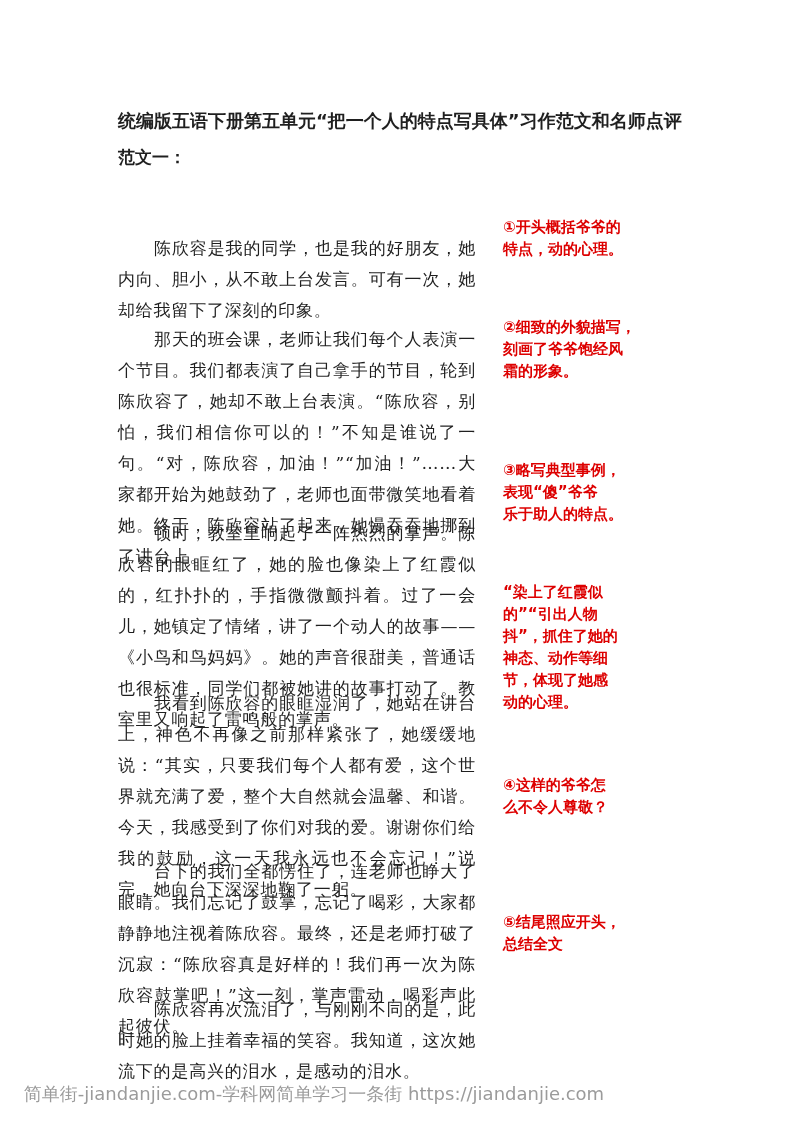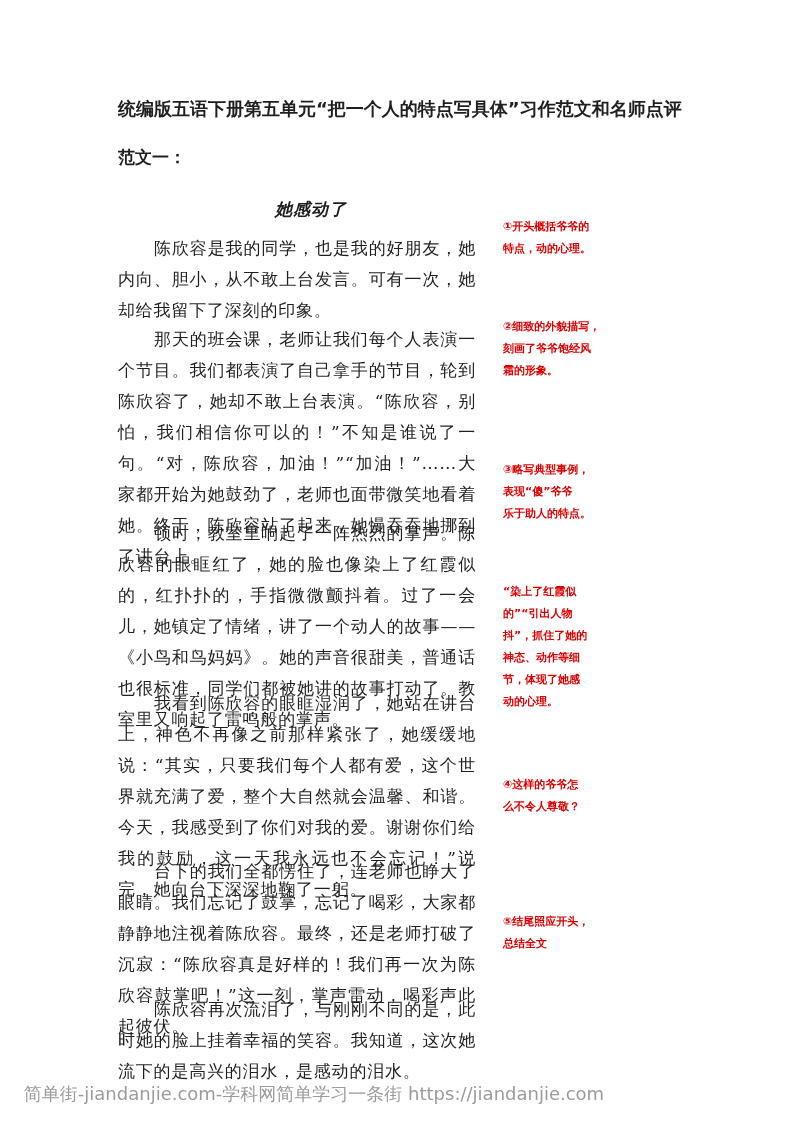--- a/index.html
+++ b/index.html
@@ -11,21 +11,21 @@
   .page{
     position:relative;
     width:793px;
     height:1122px;
     background:#ffffff;
     overflow:hidden;
     font-family:"DejaVu Serif", serif;
   }
   .doc-title{
     position:absolute;
-    left:118px; top:96px;
+    left:118px; top:108px;
     font-family:"DejaVu Sans", sans-serif;
     font-weight:bold;
     font-size:18px;
     line-height:25px;
     color:var(--body-text);
     white-space:nowrap;
     letter-spacing:0px;
   }
   .section-label{
     position:absolute;
@@ -61,21 +61,21 @@
     text-indent:36px;
     color:var(--body-text);
     font-family:"DejaVu Serif", serif;
   }
   .note{
     position:absolute;
     left:503px;
     width:132px;
     font-family:"DejaVu Sans", sans-serif;
     font-weight:bold;
-    font-size:11px;
+    font-size:15px;
     line-height:22px;
     color:var(--annotation-red);
   }
   .note-line{white-space:nowrap;}
   .page-footer{
     position:absolute;
     left:0; top:1082px;
     width:628px;
     text-align:center;
     font-family:"DejaVu Sans", sans-serif;
@@ -87,21 +87,20 @@
 </style>
 </head>
 <body>
 
 <div class="page">
 
   <div class="doc-title">统编版五语下册第五单元“把一个人的特点写具体”习作范文和名师点评</div>
 
   <div class="section-label">范文一：</div>
 
-  <div class="essay-title">她感动了</div>
 
   <p class="para" style="top:233px">陈欣容是我的同学，也是我的好朋友，她内向、胆小，从不敢上台发言。可有一次，她却给我留下了深刻的印象。</p>
   <p class="para" style="top:324px">那天的班会课，老师让我们每个人表演一个节目。我们都表演了自己拿手的节目，轮到陈欣容了，她却不敢上台表演。“陈欣容，别怕，我们相信你可以的！”不知是谁说了一句。“对，陈欣容，加油！”“加油！”……大家都开始为她鼓劲了，老师也面带微笑地看着她。终于，陈欣容站了起来，她慢吞吞地挪到了讲台上。</p>
   <p class="para" style="top:518px">顿时，教室里响起了一阵热烈的掌声。陈欣容的眼眶红了，她的脸也像染上了红霞似的，红扑扑的，手指微微颤抖着。过了一会儿，她镇定了情绪，讲了一个动人的故事——《小鸟和鸟妈妈》。她的声音很甜美，普通话也很标准，同学们都被她讲的故事打动了。教室里又响起了雷鸣般的掌声。</p>
   <p class="para" style="top:688px">我看到陈欣容的眼眶湿润了，她站在讲台上，神色不再像之前那样紧张了，她缓缓地说：“其实，只要我们每个人都有爱，这个世界就充满了爱，整个大自然就会温馨、和谐。今天，我感受到了你们对我的爱。谢谢你们给我的鼓励，这一天我永远也不会忘记！”说完，她向台下深深地鞠了一躬。</p>
   <p class="para" style="top:856px">台下的我们全都愣住了，连老师也睁大了眼睛。我们忘记了鼓掌，忘记了喝彩，大家都静静地注视着陈欣容。最终，还是老师打破了沉寂：“陈欣容真是好样的！我们再一次为陈欣容鼓掌吧！”这一刻，掌声雷动，喝彩声此起彼伏。</p>
   <p class="para" style="top:994px">陈欣容再次流泪了，与刚刚不同的是，此时她的脸上挂着幸福的笑容。我知道，这次她流下的是高兴的泪水，是感动的泪水。</p>
 
   <div class="note" style="top:216px">
     <div class="note-line">①开头概括爷爷的</div>

